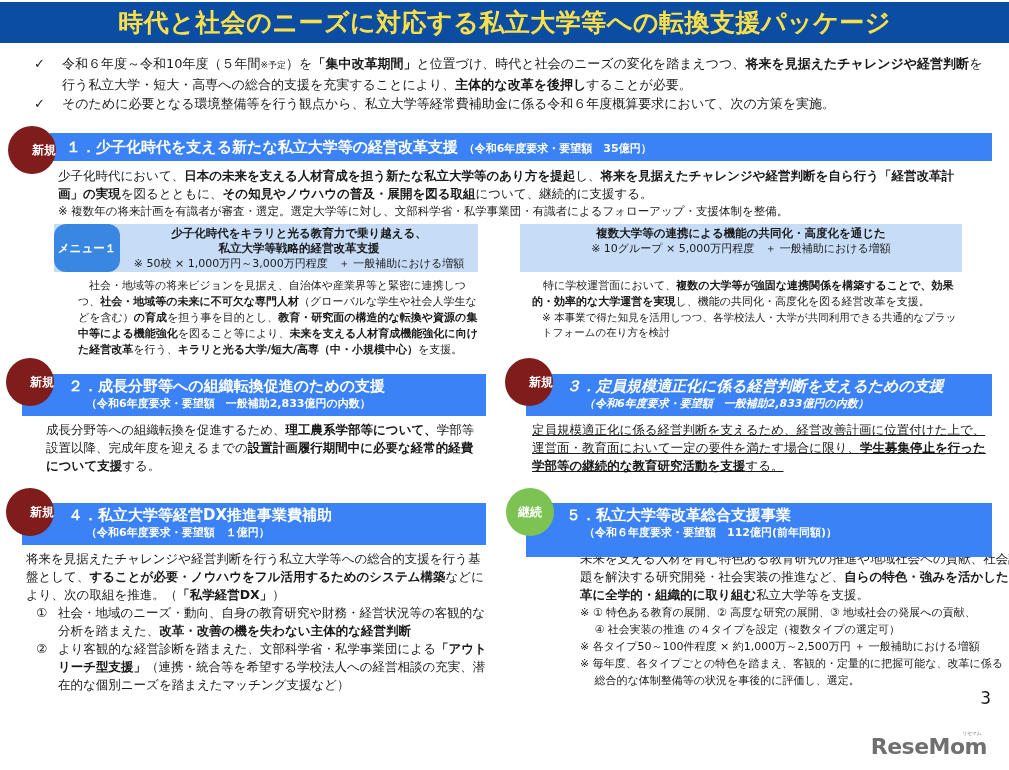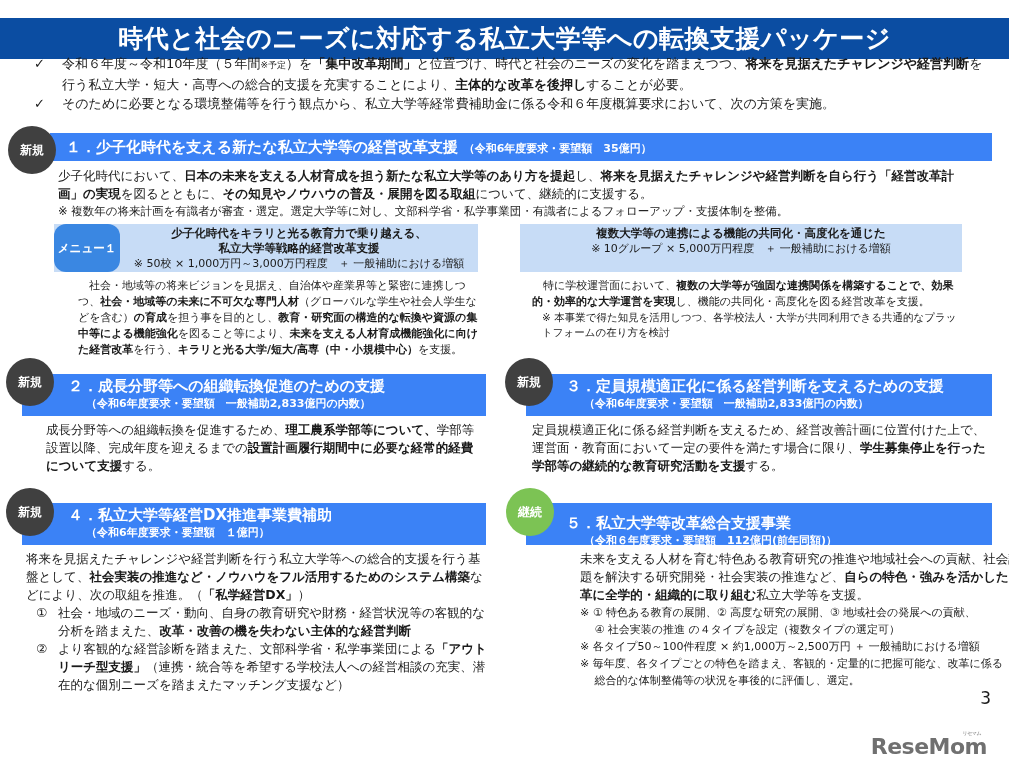--- a/index.html
+++ b/index.html
@@ -1,30 +1,30 @@
 <!DOCTYPE html>
 <html><head>
 <meta charset="utf-8">
 <style>
   * { box-sizing: border-box; margin: 0; padding: 0; }
   html, body { width: 1009px; height: 770px; background: #ffffff; overflow: hidden; }
   body { font-family: "DejaVu Sans", "Liberation Sans", sans-serif; color: #1a1a1a; position: relative; }
   b { font-weight: bold; }
 
-  .title-bar { position: absolute; left: 0; top: 18px; width: 1009px; height: 41px; background: #0b4da2; color: #ffffff;
+  .title-bar { position: absolute; left: 0; top: 2px; width: 1009px; height: 41px; background: #0b4da2; color: #fde047;
     font-size: 25px; font-weight: bold; text-align: center; line-height: 41px; letter-spacing: 0.5px; }
 
   .intro { position: absolute; left: 32px; top: 54px; width: 960px; font-size: 13px; line-height: 19px; }
   .intro .row { position: relative; padding-left: 30px; }
   .intro .check { position: absolute; left: 2px; top: 0; font-size: 13px; }
   .intro small { font-size: 9px; }
 
   .badge { position: absolute; width: 48px; height: 48px; border-radius: 50%; color: #fff; font-weight: bold;
     font-size: 12px; text-align: center; line-height: 48px; z-index: 3; }
-  .badge.new { background: #404040; }
+  .badge.new { background: #7f1d1d; text-align: right; }
   .badge.cont { background: #7cc354; }
 
   .sec-head { position: absolute; background: #3b82f6; color: #fff; font-weight: bold; z-index: 2; }
   .sec-head .t { font-size: 15px; }
   .sec-head .s { font-size: 11px; }
 
   .body-text { position: absolute; font-size: 12.5px; line-height: 18px; }
   .note { font-size: 11.5px; line-height: 17px; }
 
   .menu { position: absolute; height: 48px; display: flex; background: #c7dcf6; }
@@ -92,47 +92,47 @@
 <div class="badge new" style="left:6px; top:358px;">新規</div>
 <div class="sec-head" style="left:22px; top:374px; width:464px; height:42px; padding-left:46px; padding-top:4px; line-height:17px;">
   <div class="t">２．成長分野等への組織転換促進のための支援</div>
   <div class="s" style="padding-left:18px;">（令和6年度要求・要望額　一般補助2,833億円の内数）</div>
 </div>
 <div class="body-text" style="left:46px; top:421px; width:440px;">
   <span>成長分野等への組織転換を促進するため、</span><b>理工農系学部等について、</b><span>学部等設置以降、完成年度を迎えるまでの</span><b>設置計画履行期間中に必要な経常的経費について支援</b><span>する。</span>
 </div>
 
 <div class="badge new" style="left:505px; top:358px;">新規</div>
-<div class="sec-head" style="left:526px; top:374px; width:466px; height:42px; padding-left:40px; padding-top:4px; line-height:17px;">
+<div class="sec-head" style="left:526px; top:374px; width:466px; height:42px; padding-left:40px; padding-top:4px; line-height:17px;font-style:italic;">
   <div class="t">３．定員規模適正化に係る経営判断を支えるための支援</div>
   <div class="s" style="padding-left:18px;">（令和6年度要求・要望額　一般補助2,833億円の内数）</div>
 </div>
-<div class="body-text" style="left:532px; top:421px; width:456px;">
+<div class="body-text" style="left:532px; top:421px; width:456px;text-decoration:underline;">
   <span>定員規模適正化に係る経営判断を支えるため、経営改善計画に位置付けた上で、運営面・教育面において一定の要件を満たす場合に限り、</span><b>学生募集停止を行った学部等の継続的な教育研究活動を支援</b><span>する。</span>
 </div>
 
 <div class="badge new" style="left:6px; top:488px;">新規</div>
 <div class="sec-head" style="left:22px; top:503px; width:464px; height:42px; padding-left:46px; padding-top:4px; line-height:17px;">
   <div class="t">４．私立大学等経営DX推進事業費補助</div>
   <div class="s" style="padding-left:18px;">（令和6年度要求・要望額　１億円）</div>
 </div>
 <div class="body-text" style="left:26px; top:550px; width:462px;">
-  <span>将来を見据えたチャレンジや経営判断を行う私立大学等への総合的支援を行う基盤として、</span><b>社会実装の推進など・ノウハウをフル活用するためのシステム構築</b><span>などにより、次の取組を推進。（</span><b>「私学経営DX」</b><span>）</span>
+  <span>将来を見据えたチャレンジや経営判断を行う私立大学等への総合的支援を行う基盤として、</span><b>することが必要・ノウハウをフル活用するためのシステム構築</b><span>などにより、次の取組を推進。（</span><b>「私学経営DX」</b><span>）</span>
   <div style="position:relative; padding-left:22px; margin-left:10px;">
     <span style="position:absolute; left:0;">①</span>
     <span>社会・地域のニーズ・動向、自身の教育研究や財務・経営状況等の客観的な分析を踏まえた、</span><b>改革・改善の機を失わない主体的な経営判断</b>
   </div>
   <div style="position:relative; padding-left:22px; margin-left:10px;">
     <span style="position:absolute; left:0;">②</span>
     <span>より客観的な経営診断を踏まえた、文部科学省・私学事業団による</span><b>「アウトリーチ型支援」</b><span>（連携・統合等を希望する学校法人への経営相談の充実、潜在的な個別ニーズを踏まえたマッチング支援など）</span>
   </div>
 </div>
 
 <div class="badge cont" style="left:506px; top:488px;">継続</div>
-<div class="sec-head" style="left:526px; top:503px; width:466px; height:42px; padding-left:40px; padding-top:12px; line-height:17px;">
+<div class="sec-head" style="left:526px; top:503px; width:466px; height:54px; padding-left:40px; padding-top:4px; line-height:17px;">
   <div class="t">５．私立大学等改革総合支援事業</div>
   <div class="s" style="padding-left:18px;">（令和６年度要求・要望額　112億円(前年同額)）</div>
 </div>
 <div class="body-text" style="left:532px; top:550px; width:452px;margin-left:48px;">
   <span>未来を支える人材を育む特色ある教育研究の推進や地域社会への貢献、社会課題を解決する研究開発・社会実装の推進など、</span><b>自らの特色・強みを活かした改革に全学的・組織的に取り組む</b><span>私立大学等を支援。</span>
   <div class="note" style="font-size:11px;">※ ① 特色ある教育の展開、② 高度な研究の展開、③ 地域社会の発展への貢献、</div>
   <div class="note" style="font-size:11px;">　 ④ 社会実装の推進 の４タイプを設定（複数タイプの選定可）</div>
   <div class="note" style="font-size:11px;">※ 各タイプ50～100件程度 × 約1,000万～2,500万円 ＋ 一般補助における増額</div>
   <div class="note" style="font-size:11px;">※ 毎年度、各タイプごとの特色を踏まえ、客観的・定量的に把握可能な、改革に係る</div>
   <div class="note" style="font-size:11px;">　 総合的な体制整備等の状況を事後的に評価し、選定。</div>

